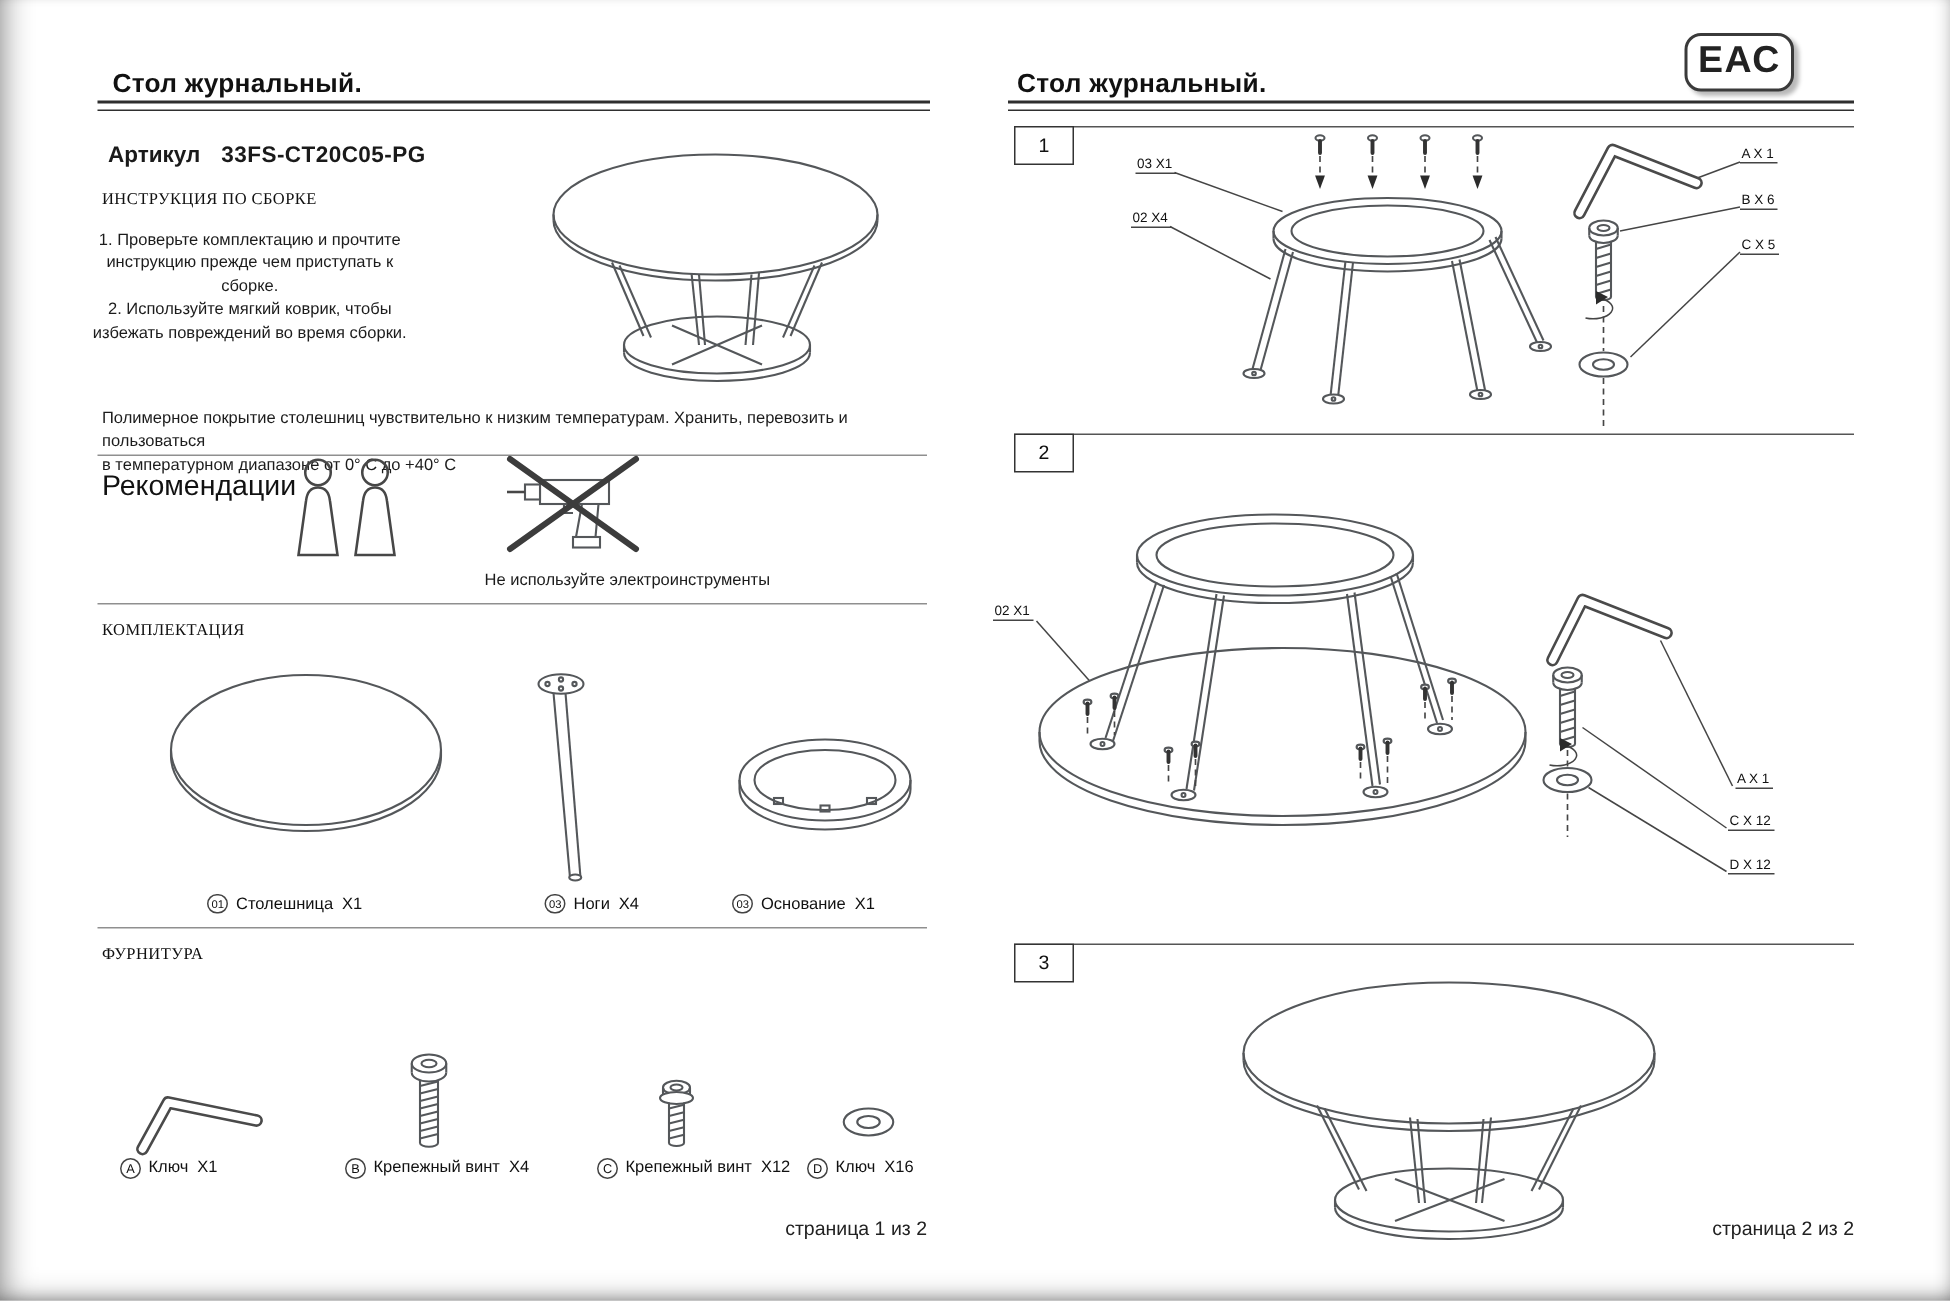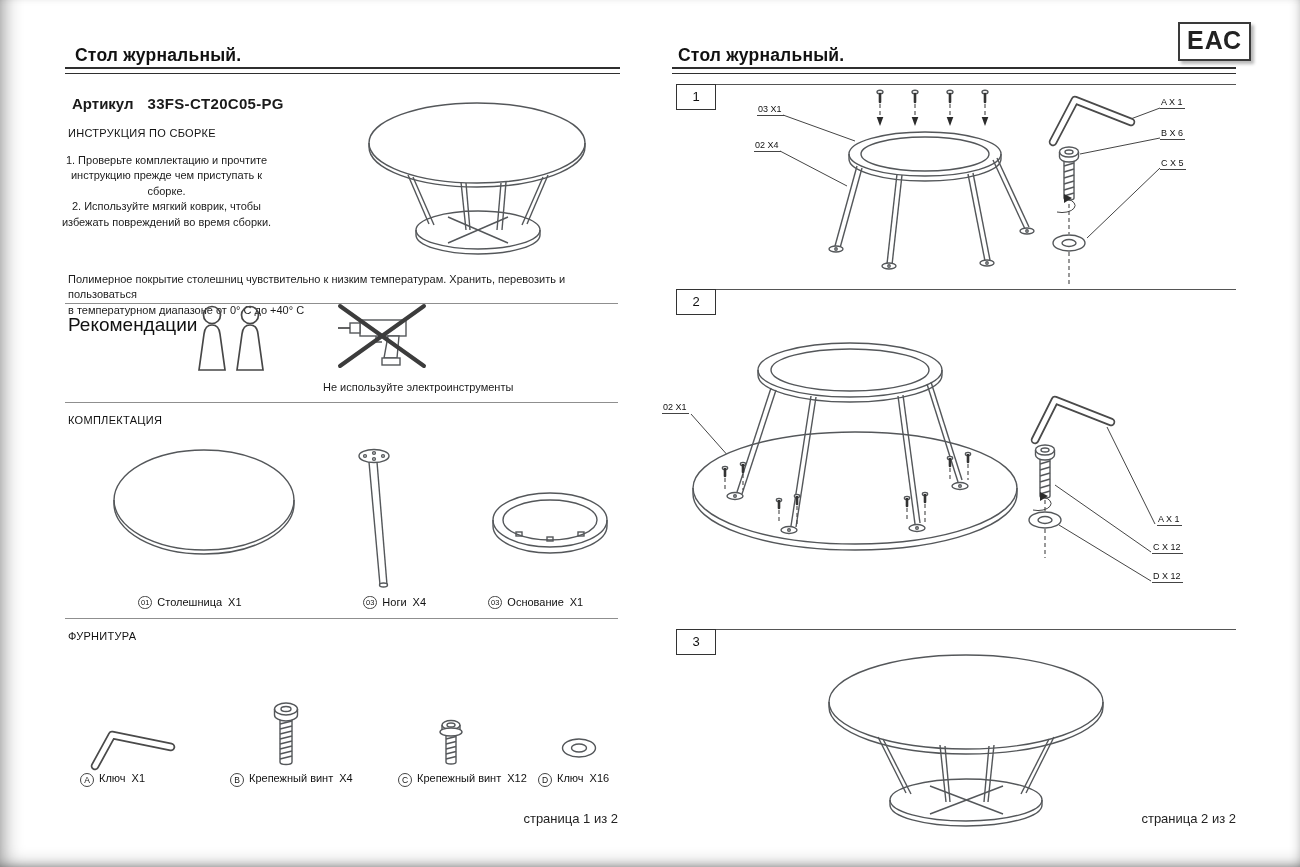--- a/index.html
+++ b/index.html
@@ -12,21 +12,21 @@
                 inset 0 -8px 10px -8px rgba(0,0,0,.28),
                 inset 0 6px 8px -8px rgba(0,0,0,.12);
   }
   .abs { position:absolute; }
   .title { font-size:17.5px; font-weight:600; letter-spacing:.2px; color:#111; }
   .dblrule { height:7px; border-top:2.5px solid #2f2f2f; border-bottom:1.5px solid #2f2f2f; }
   .rule { height:0; border-top:1px solid #8f8f8f; }
   .steprule { height:0; border-top:1px solid #555; }
   .article { font-size:15px; font-weight:700; }
   .article .num { margin-left:14px; letter-spacing:.3px; }
-  .h-small { font-size:11px; letter-spacing:.3px; color:#111; }
+  .h-small { font-size:11px; letter-spacing:.3px; color:#111;font-family:Liberation Serif, serif; }
   .h-mid { font-size:19px; color:#111; }
   .bodytext { font-size:11px; line-height:1.4; color:#1c1c1c; }
   .preline { white-space:pre-line; }
   .plabel { font-size:11px; color:#111; white-space:nowrap; }
   .nbadge { display:inline-block; border:1px solid #444; border-radius:8px; font-size:7.5px;
             padding:1px 2px; margin-right:5px; vertical-align:1px; min-width:14px; text-align:center; }
   .lbadge { display:inline-block; border:1px solid #444; border-radius:50%; width:14px; height:14px;
             line-height:13px; font-size:8.5px; text-align:center; margin-right:5px; vertical-align:-1px; }
   .qty { margin-left:6px; }
   .footer { font-size:13px; color:#222; width:110px; text-align:right; }
@@ -213,21 +213,21 @@
     <span class="lbadge">C</span><span>Крепежный винт</span><span class="qty">X12</span>
   </div>
   <div class="abs plabel" style="left:538px; top:772px;">
     <span class="lbadge">D</span><span>Ключ</span><span class="qty">X16</span>
   </div>
 
   <div class="abs footer" style="left:508px; top:811px;">страница 1 из 2</div>
 
   <div class="abs title" style="left:678px; top:45px;">Стол журнальный.</div>
   <div class="abs dblrule" style="left:672px; top:67px; width:564px;"></div>
-  <div class="abs eac" style="left:1178px; top:22px;">ЕАС</div>
+  <div class="abs eac" style="left:1123px; top:22px;border-radius:11px;">ЕАС</div>
 
   <div class="abs steprule" style="left:676px; top:84px; width:560px;"></div>
   <div class="abs stepbox" style="left:676px; top:84px;">1</div>
 
   <svg class="abs" style="left:735px; top:86px;" width="500" height="202" viewBox="0 0 500 202">
 
     <line class="s1l" x1="48" y1="29" x2="120" y2="55"></line>
     <line class="s1l" x1="45" y1="65" x2="112" y2="100"></line>
     <line class="s1l" x1="425" y1="22" x2="393" y2="34"></line>
     <line class="s1l" x1="425" y1="52" x2="345" y2="68"></line>

